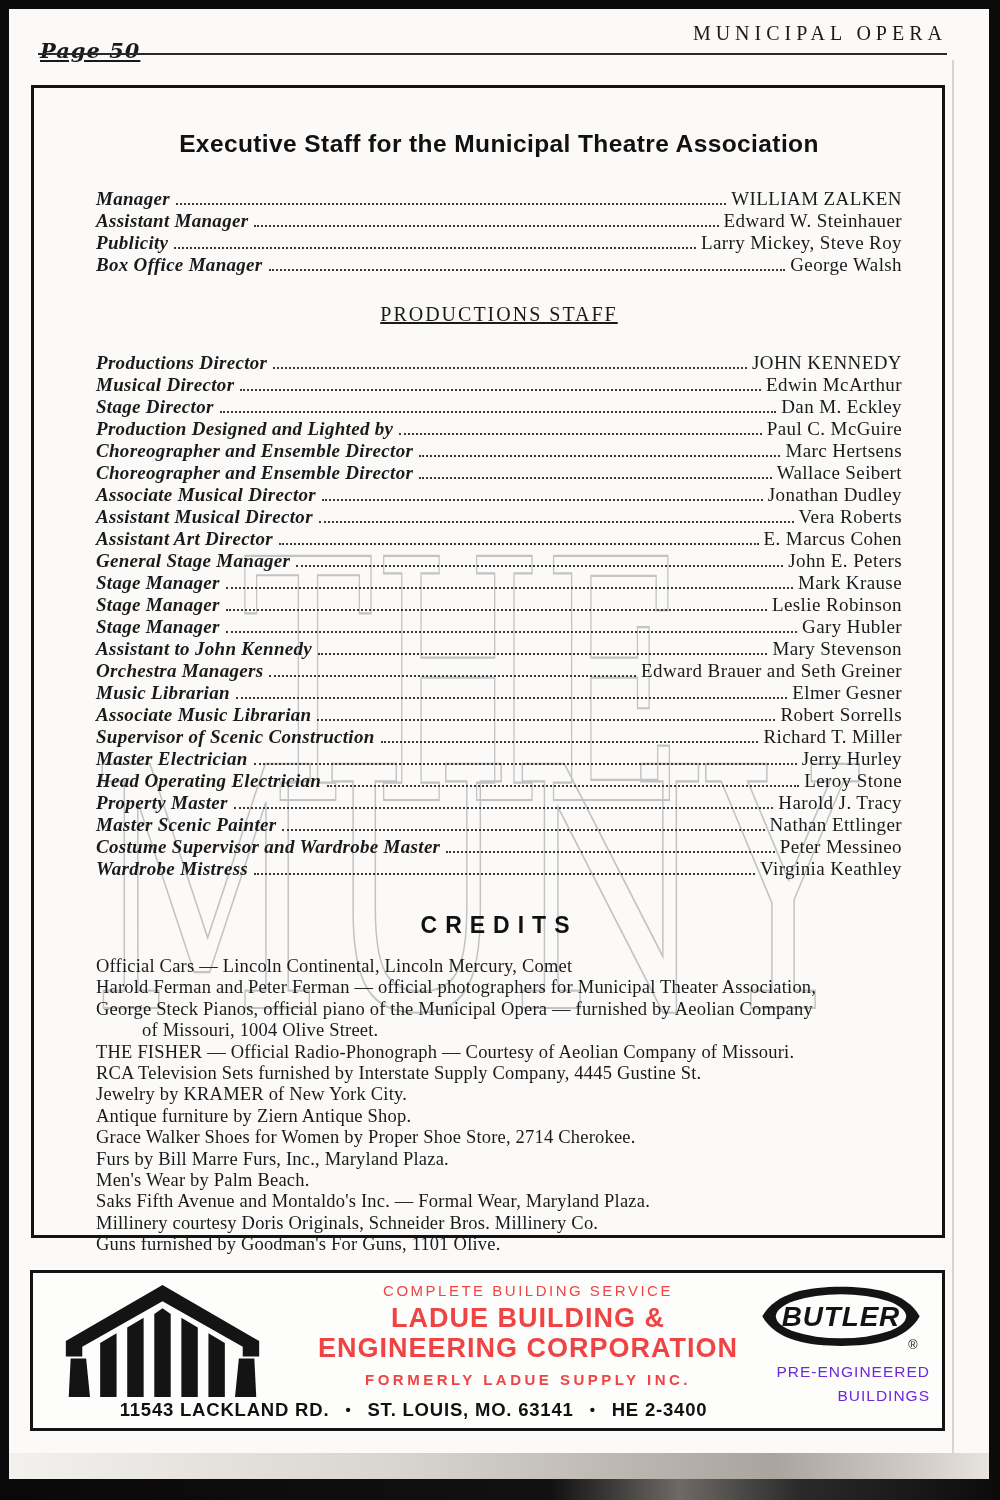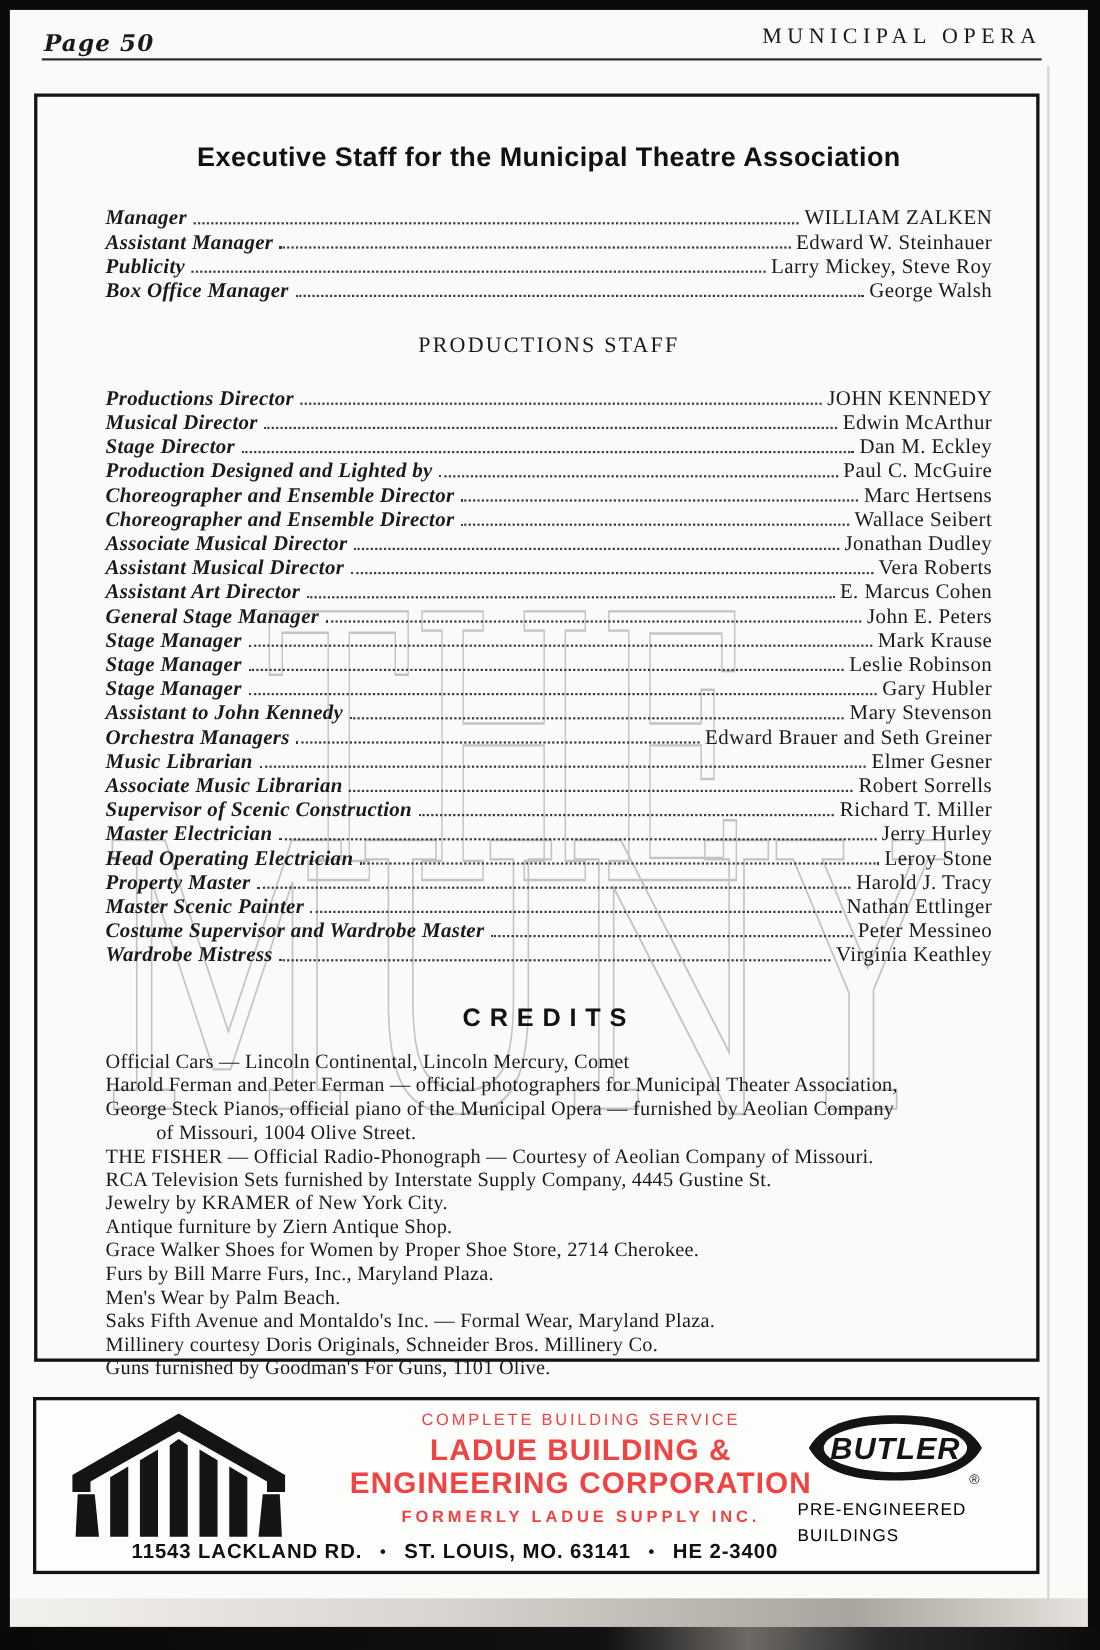--- a/index.html
+++ b/index.html
@@ -16,22 +16,22 @@
   .edge-right { right:0; top:0; width:11px; height:1500px; }
   .edge-bottom { left:0; bottom:0; width:1000px; height:21px;
     background:linear-gradient(90deg,#090909 0%,#111 55%,#6e6a66 68%,#2a2a2a 80%,#0b0b0b 100%); }
   .shade-bottom { position:absolute; left:9px; right:11px; bottom:21px; height:26px; z-index:5;
     background:linear-gradient(90deg,#f3f1ee 0%,#d8d4cf 40%,#a9a49d 78%,#cfcac4 92%,#e7e3de 100%); }
   .fold-line { position:absolute; left:952px; top:60px; width:2px; height:1395px;
     background:#d9d5d0; z-index:1; }
 
   
   .page-header { position:absolute; left:38px; right:53px; top:22px; height:34px; z-index:2; }
-  .page-num { position:absolute; left:2px; top:4px;
-    font:700 italic 21px "DejaVu Serif", serif; letter-spacing:1px; }
+  .page-num { position:absolute; left:2px; top:16px;
+    font:700 italic 21px "DejaVu Serif", serif; letter-spacing:1px;text-decoration:underline; }
   .pub { position:absolute; right:0; top:0;
     font:400 20px "Liberation Serif", serif; letter-spacing:5px; }
   .header-rule { position:absolute; left:0; right:0; top:31px; height:3px;
     border-top:2.5px solid #2a2a2a; }
 
   
   .main-box { position:absolute; left:31px; top:85px; width:914px; height:1153px;
     border:3px solid #141414; z-index:2; background:transparent; }
   .watermark { position:absolute; left:0; top:0; width:908px; height:1147px; z-index:0; }
   .watermark text { font-family:"DejaVu Serif", serif; fill:none; stroke:#c3c3c3; stroke-width:2.2px; }
@@ -40,41 +40,41 @@
   .exec-title { font:700 24.5px "Liberation Sans", sans-serif; letter-spacing:.4px;
     text-align:center; margin-top:42px; color:#111; }
   .rows { margin-top:30px; }
   .row { display:flex; align-items:baseline; line-height:21.6px; white-space:nowrap; }
   .prod .row { line-height:21px; }
   .role { font:700 italic 19px "Liberation Serif", serif; letter-spacing:.3px; }
   .leader { flex:1; margin:0 5px 3px 6px; border-bottom:2px dotted #3a3a3a; min-width:30px; }
   .pname { font:400 19px "Liberation Serif", serif; letter-spacing:.4px; }
 
   .section-title { font:400 20px "Liberation Serif", serif; letter-spacing:2px;
-    text-align:center; margin-top:27px; }
+    text-align:center; margin-top:27px;text-decoration:underline; }
   .prod { margin-top:26px; }
 
   .credits-title { font:800 23px "Liberation Sans", sans-serif; letter-spacing:8px;
     text-align:center; margin-top:32px; color:#111; }
   .credits { margin-top:17px; }
   .credit-line { font:400 18.5px "Liberation Serif", serif; line-height:21.4px;
     letter-spacing:.2px; }
   .credit-line.indent { padding-left:46px; }
 
   
   .ad-box { position:absolute; left:30px; top:1270px; width:915px; height:161px;
     border:3px solid #141414; z-index:2; background:#fdfdfc;
     font-family:"Liberation Sans", sans-serif; }
   .ad-icon { position:absolute; left:26px; top:10px; }
   .ad-center { position:absolute; left:250px; width:490px; top:9px; text-align:center; color:#ef4444; }
   .ad-tagline { font:400 15px "Liberation Sans", sans-serif; letter-spacing:2.5px; }
   .ad-name { font:800 27px "Liberation Sans", sans-serif; letter-spacing:1px; margin-top:5px; line-height:29px; }
   .ad-name2 { margin-top:1px; }
   .ad-subline { font:700 15px "Liberation Sans", sans-serif; letter-spacing:3.5px; margin-top:8px; }
-  .ad-right { position:absolute; right:12px; top:12px; width:205px; text-align:left; color:#000000; }
+  .ad-right { position:absolute; right:12px; top:12px; width:205px; text-align:right; color:#6d28d9; }
   .butler-lines { font:400 15.5px "Liberation Sans", sans-serif; letter-spacing:1px; margin-top:5px; line-height:24px; }
   .ad-address { position:absolute; left:0; right:180px; bottom:7px; text-align:center;
     font:700 18.5px "Liberation Sans", sans-serif; letter-spacing:.8px; color:#111; white-space:nowrap;padding-left:32px; }
   .bullet { display:inline-block; margin:0 16px; font-size:15px; vertical-align:1px; }
 </style>
 </head>
 <body>
 
 <div class="page">
 

